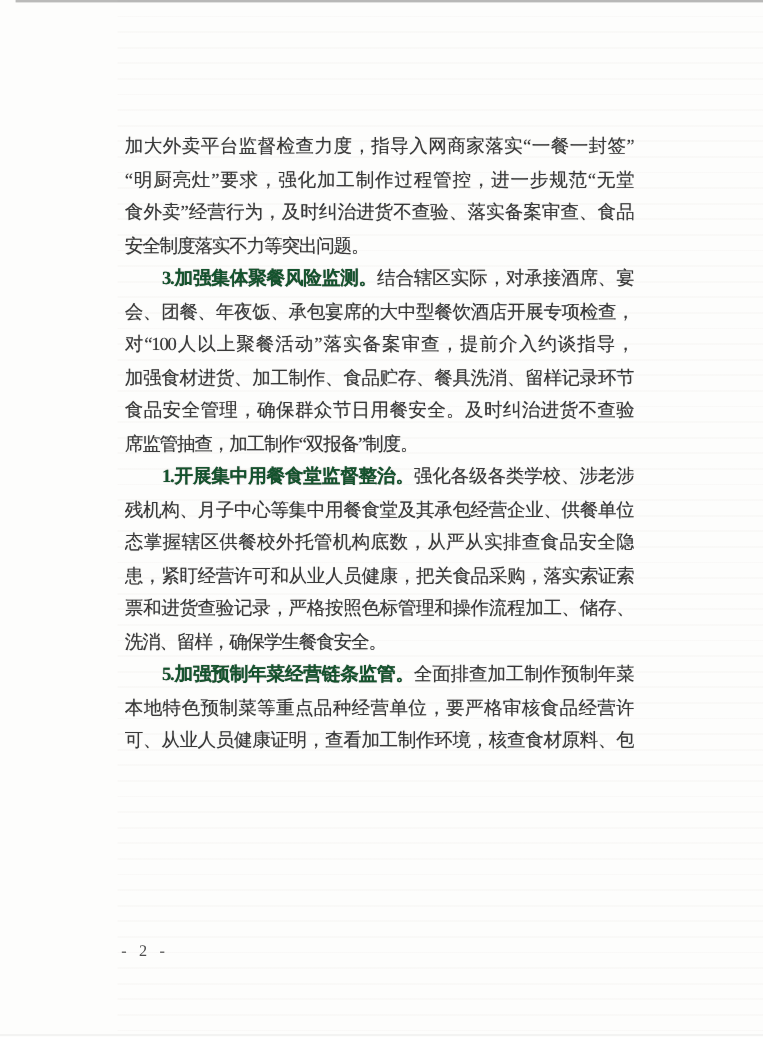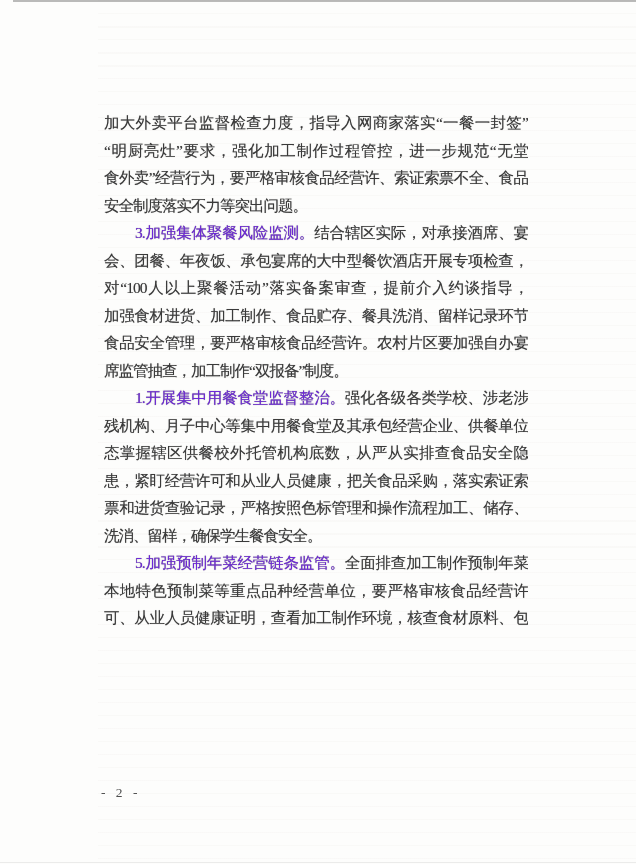--- a/index.html
+++ b/index.html
@@ -48,22 +48,22 @@
     -moz-text-align-last: justify;
     overflow: hidden;
   }
   .ln.short {
     text-align-last: left;
     font-family: Liberation Serif, serif;
     -moz-text-align-last: left;
   }
   .ln.indent { padding-left: 31px; }
   .hd {
-    font-weight: 400;
-    color: #6d28d9;
+    font-weight: 700;
+    color: #14532d;
     text-shadow: 0 0 0.8px rgba(40, 40, 40, 0.7);
   }
   .page-num {
     position: absolute;
     left: 101px; top: 785px;
     font-size: 13.5px;
     color: #4d4d4d;
     letter-spacing: 2px;
     word-spacing: 3px;
   }
@@ -72,28 +72,28 @@
 <body>
 
 <div class="page">
   <div class="streaks"></div>
   <div class="scan-top"></div>
   <div class="scan-bottom"></div>
 
   <div class="content">
     <div class="ln"><span>加大外卖平台监督检查力度，指导入网商家落实“一餐一封签”</span></div>
     <div class="ln"><span>“明厨亮灶”要求，强化加工制作过程管控，进一步规范“无堂</span></div>
-    <div class="ln"><span>食外卖”经营行为，要严格审核食品经营许、索证索票不全、食品</span></div>
+    <div class="ln"><span>食外卖”经营行为，及时纠治进货不查验、落实备案审查、食品</span></div>
     <div class="ln short"><span>安全制度落实不力等突出问题。</span></div>
 
     <div class="ln indent"><span class="hd">3.加强集体聚餐风险监测。</span><span>结合辖区实际，对承接酒席、宴</span></div>
     <div class="ln"><span>会、团餐、年夜饭、承包宴席的大中型餐饮酒店开展专项检查，</span></div>
     <div class="ln"><span>对“100人以上聚餐活动”落实备案审查，提前介入约谈指导，</span></div>
     <div class="ln"><span>加强食材进货、加工制作、食品贮存、餐具洗消、留样记录环节</span></div>
-    <div class="ln"><span>食品安全管理，要严格审核食品经营许。农村片区要加强自办宴</span></div>
+    <div class="ln"><span>食品安全管理，确保群众节日用餐安全。及时纠治进货不查验</span></div>
     <div class="ln short"><span>席监管抽查，加工制作“双报备”制度。</span></div>
 
     <div class="ln indent"><span class="hd">1.开展集中用餐食堂监督整治。</span><span>强化各级各类学校、涉老涉</span></div>
     <div class="ln"><span>残机构、月子中心等集中用餐食堂及其承包经营企业、供餐单位</span></div>
     <div class="ln"><span>态掌握辖区供餐校外托管机构底数，从严从实排查食品安全隐</span></div>
     <div class="ln"><span>患，紧盯经营许可和从业人员健康，把关食品采购，落实索证索</span></div>
     <div class="ln"><span>票和进货查验记录，严格按照色标管理和操作流程加工、储存、</span></div>
     <div class="ln short"><span>洗消、留样，确保学生餐食安全。</span></div>
 
     <div class="ln indent"><span class="hd">5.加强预制年菜经营链条监管。</span><span>全面排查加工制作预制年菜</span></div>

